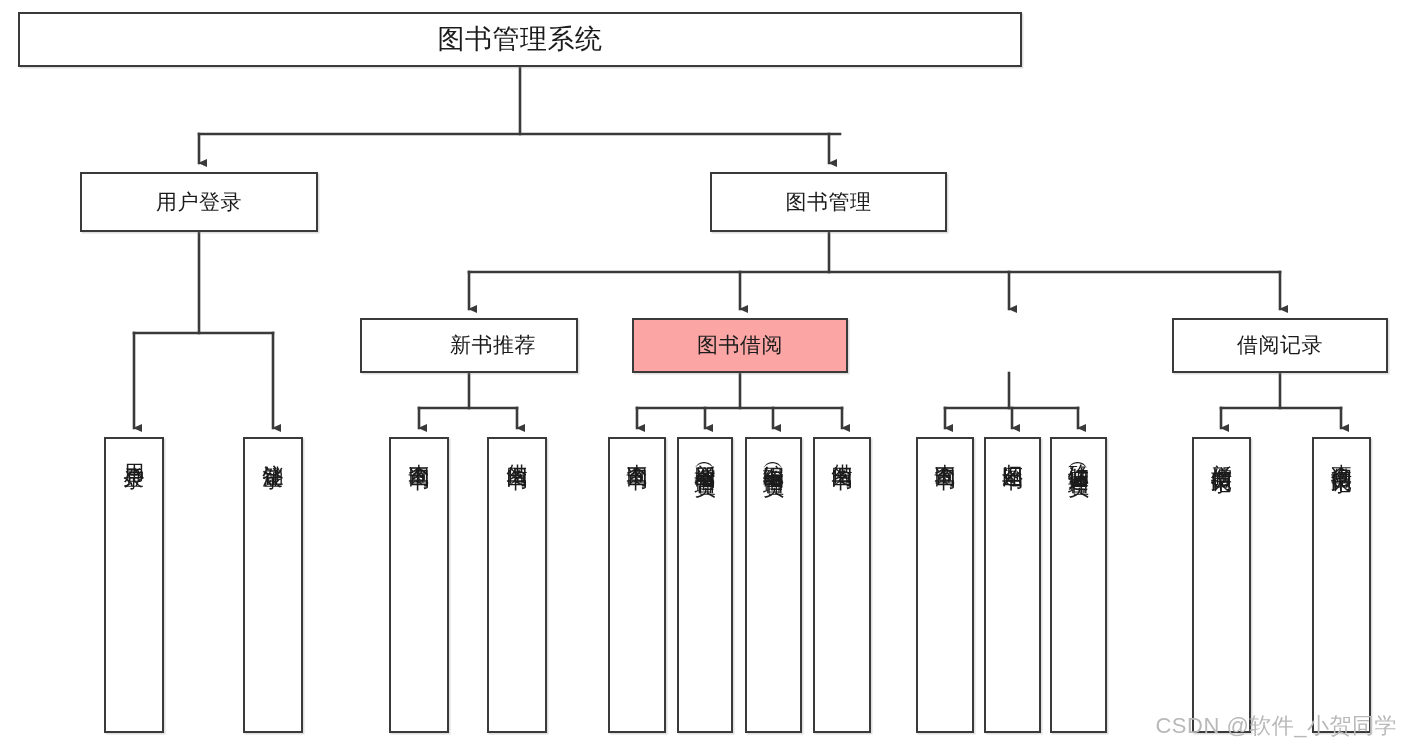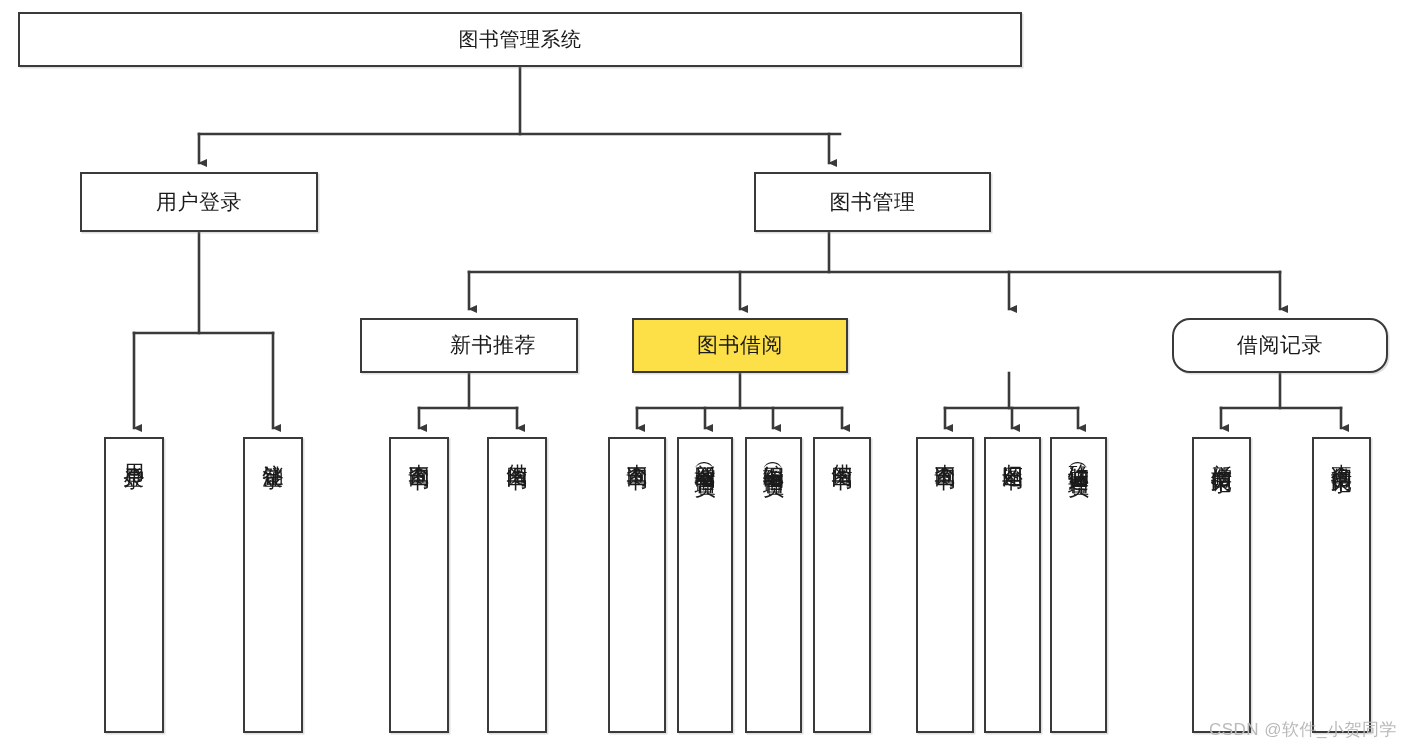--- a/index.html
+++ b/index.html
@@ -37,21 +37,21 @@
     box-shadow: 1.5px 1.5px 0 rgba(150,150,150,0.30);
   }
   .node-label {
     display: block;
     text-align: center;
     line-height: 1.25;
     letter-spacing: 0.5px;
   }
   
   .node.level-root {
-    font-size: 20px;
+    font-size: 27px;
   }
   
   .node.level-1,
   .node.level-2 {
     font-size: 21px;
   }
   
   .node.leaf {
     font-size: 21px;
     align-items: flex-start;
@@ -62,21 +62,21 @@
     writing-mode: vertical-rl;
     text-orientation: upright;
     line-height: 1.05;
     letter-spacing: 2px;
     white-space: nowrap;
   }
   #watermark {
     position: absolute;
     right: 8px;
     bottom: 6px;
-    font-size: 17px;
+    font-size: 22px;
     color: #b9b9b9;
     letter-spacing: 0.5px;
     user-select: none;
     white-space: nowrap;
   }
 </style>
 </head>
 <body>
 
 <div id="diagram-root" style="background: rgb(255, 255, 255);">
@@ -131,38 +131,38 @@
     </g>
   </svg>
 
   <div class="node level-root" style="left: 18px; top: 12px; width: 1004px; height: 55px; border-color: rgb(58, 58, 58); background: rgb(255, 255, 255); color: rgb(27, 27, 27);">
     <span class="node-label">图书管理系统</span>
   </div>
 
   <div class="node level-1" style="left: 80px; top: 172px; width: 238px; height: 60px; border-color: rgb(58, 58, 58); background: rgb(255, 255, 255); color: rgb(27, 27, 27);">
     <span class="node-label">用户登录</span>
   </div>
-  <div class="node level-1" style="left: 710px; top: 172px; width: 237px; height: 60px; border-color: rgb(58, 58, 58); background: rgb(255, 255, 255); color: rgb(27, 27, 27); margin-left: 44px;">
+  <div class="node level-1" style="left: 710px; top: 172px; width: 237px; height: 60px; border-color: rgb(58, 58, 58); background: rgb(255, 255, 255); color: rgb(27, 27, 27);">
     <span class="node-label">图书管理</span>
   </div>
 
   <div class="node leaf" style="left: 104px; top: 437px; width: 60px; height: 296px; border-color: rgb(58, 58, 58); background: rgb(255, 255, 255); color: rgb(27, 27, 27);">
     <span class="node-label">用户登录</span>
   </div>
   <div class="node leaf" style="left: 243px; top: 437px; width: 60px; height: 296px; border-color: rgb(58, 58, 58); background: rgb(255, 255, 255); color: rgb(27, 27, 27);">
     <span class="node-label">注销登录</span>
   </div>
 
   <div class="node level-2" style="left: 360px; top: 318px; width: 218px; height: 55px; border-color: rgb(58, 58, 58); background: rgb(255, 255, 255); color: rgb(27, 27, 27); padding-left: 48px;">
     <span class="node-label">新书推荐</span>
   </div>
-  <div class="node level-2" style="left: 632px; top: 318px; width: 216px; height: 55px; border-color: rgb(58, 58, 58); background: #fde047; color: rgb(27, 27, 27);">
+  <div class="node level-2" style="left: 632px; top: 318px; width: 216px; height: 55px; border-color: rgb(58, 58, 58); background: #fca5a5; color: rgb(27, 27, 27);">
     <span class="node-label">图书借阅</span>
   </div>
-  <div class="node level-2" style="left: 1172px; top: 318px; width: 216px; height: 55px; border-color: rgb(58, 58, 58); background: rgb(255, 255, 255); color: rgb(27, 27, 27); border-radius: 18px;">
+  <div class="node level-2" style="left: 1172px; top: 318px; width: 216px; height: 55px; border-color: rgb(58, 58, 58); background: rgb(255, 255, 255); color: rgb(27, 27, 27);">
     <span class="node-label">借阅记录</span>
   </div>
 
   <div class="node leaf" style="left: 389px; top: 437px; width: 60px; height: 296px; border-color: rgb(58, 58, 58); background: rgb(255, 255, 255); color: rgb(27, 27, 27);">
     <span class="node-label">查询图书</span>
   </div>
   <div class="node leaf" style="left: 487px; top: 437px; width: 60px; height: 296px; border-color: rgb(58, 58, 58); background: rgb(255, 255, 255); color: rgb(27, 27, 27);">
     <span class="node-label">借阅图书</span>
   </div>
 

